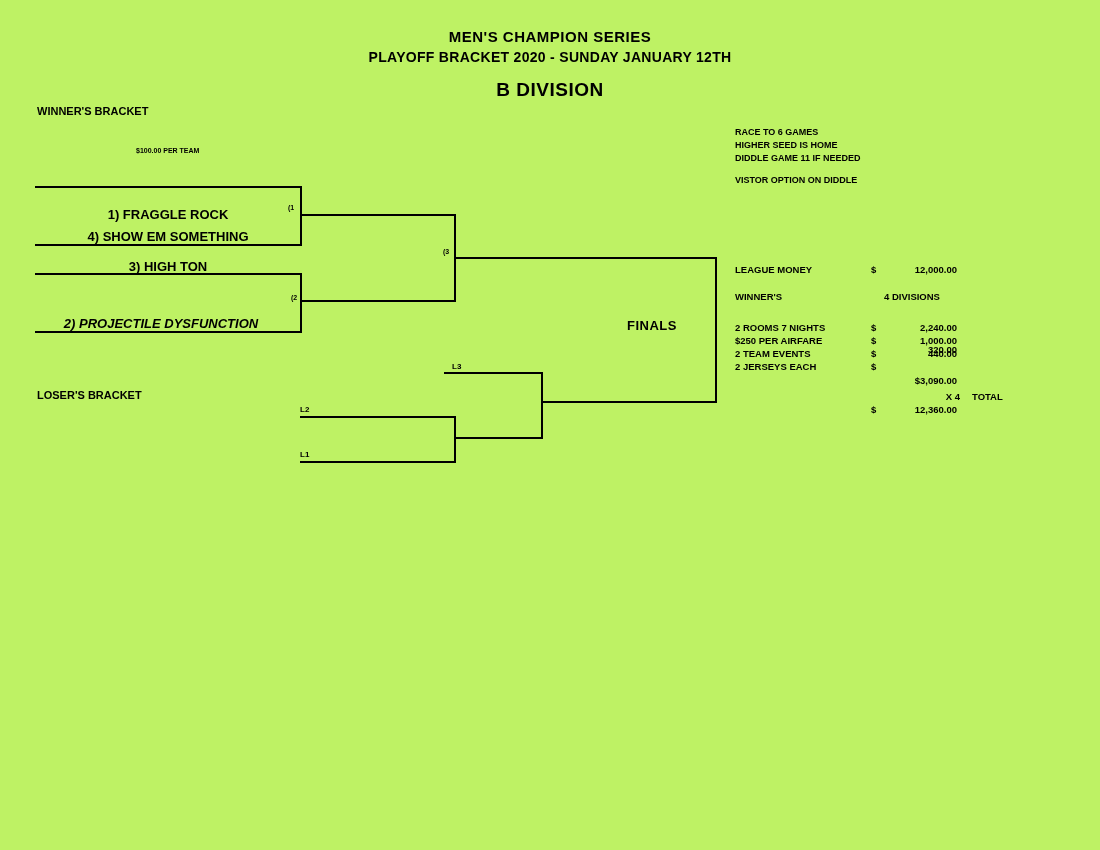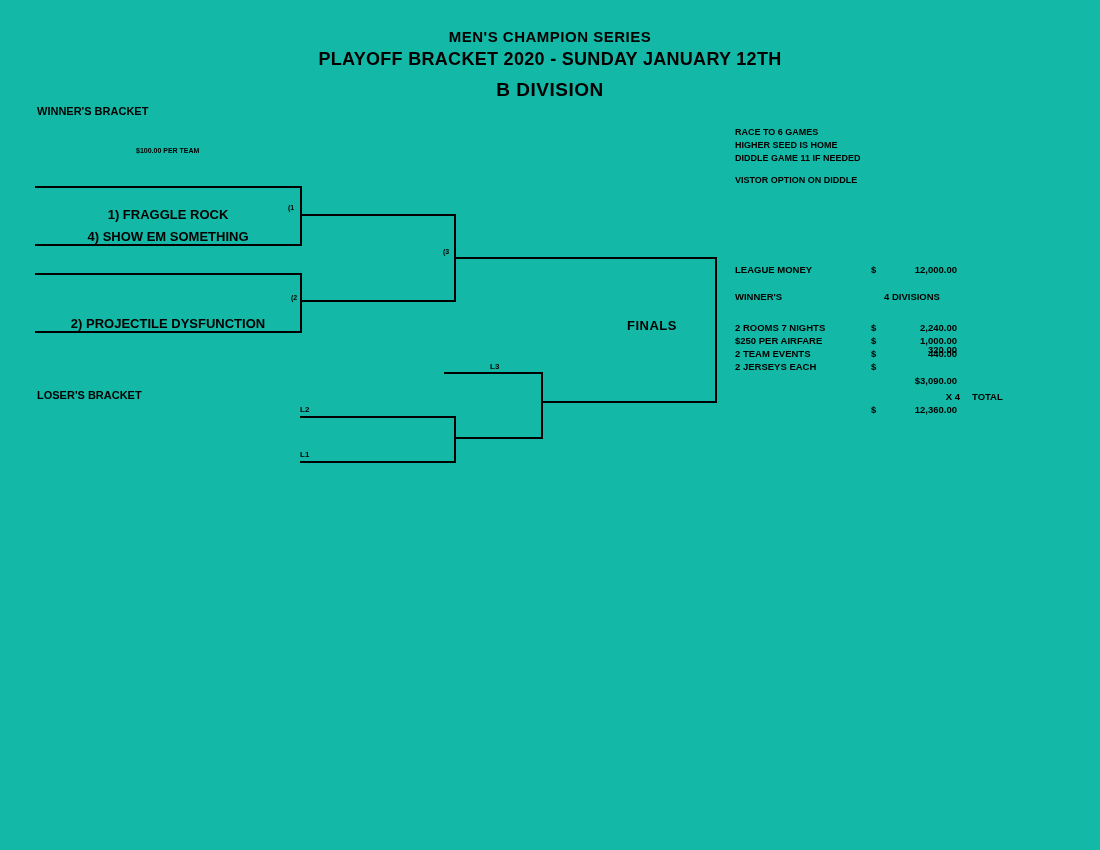--- a/index.html
+++ b/index.html
@@ -1,26 +1,26 @@
 <!DOCTYPE html>
 <html><head>
 <meta charset="utf-8">
 <style>
   html,body{margin:0;padding:0;background:#ffffff;}
   #page{
-    position:relative;width:1100px;height:850px;background:#14b8a6;overflow:hidden;
+    position:relative;width:1100px;height:850px;background:#bef264;overflow:hidden;
     font-family:"Liberation Sans",sans-serif;font-weight:bold;color:#000;
   }
   .abs{position:absolute;white-space:nowrap;}
   .hline{position:absolute;height:0;border-top:2px solid #000;}
   .vline{position:absolute;width:0;border-left:2px solid #000;}
   .center{text-align:center;}
   .right{text-align:right;}
   .t-title{font-size:15px;letter-spacing:.5px;}
-  .t-sub{font-size:18px;letter-spacing:.3px;}
+  .t-sub{font-size:14px;letter-spacing:.3px;}
   .t-venue{font-size:9.5px;}
   .t-div{font-size:19px;letter-spacing:.5px;}
   .t-section{font-size:11px;}
   .t-team{font-size:13px;}
   .t-tiny{font-size:7px;}
   .t-slot{font-size:8px;}
   .t-finals{font-size:13px;letter-spacing:.5px;}
   .t-rule{font-size:9px;}
   .t-money{font-size:9.5px;}
 </style>
@@ -32,21 +32,22 @@
   <div class="abs center t-title" style="left:0;top:28;width:1100px;top:28px;">MEN'S CHAMPION SERIES</div>
   <div class="abs center t-sub" style="left:0;top:49px;width:1100px;">PLAYOFF BRACKET 2020 - SUNDAY JANUARY 12TH</div>
   <div class="abs center t-div" style="left:0;top:79px;width:1100px;">B DIVISION</div>
 
   <div class="abs t-section" style="left:37px;top:105px;">WINNER'S BRACKET</div>
   <div class="abs t-tiny" style="left:136px;top:147px;">$100.00 PER TEAM</div>
   <div class="abs t-section" style="left:37px;top:389px;">LOSER'S BRACKET</div>
 
   <div class="abs center t-team" style="left:35px;top:171px;width:266px;margin-top:36px;">1) FRAGGLE ROCK</div>
   <div class="abs center t-team" style="left:35px;top:229px;width:266px;">4) SHOW EM SOMETHING</div>
-  <div class="abs center t-team" style="left:35px;top:316px;width:266px;">2) PROJECTILE DYSFUNCTION</div>
+  <div class="abs center t-team" style="left:35px;top:259px;width:266px;">3) HIGH TON</div>
+  <div class="abs center t-team" style="left:28px;top:316px;width:266px;font-style:italic;">2) PROJECTILE DYSFUNCTION</div>
 
   <div class="hline" style="left:35px;top:186px;width:267px;"></div>
   <div class="hline" style="left:35px;top:244px;width:267px;"></div>
   <div class="vline" style="left:300px;top:186px;height:60px;"></div>
   <div class="hline" style="left:300px;top:214px;width:156px;"></div>
 
   <div class="hline" style="left:35px;top:273px;width:267px;"></div>
   <div class="hline" style="left:35px;top:331px;width:267px;"></div>
   <div class="vline" style="left:300px;top:273px;height:60px;"></div>
   <div class="hline" style="left:300px;top:300px;width:156px;"></div>
@@ -55,21 +56,21 @@
   <div class="hline" style="left:454px;top:257px;width:263px;"></div>
 
   <div class="abs t-tiny" style="left:288px;top:204px;">(1</div>
   <div class="abs t-tiny" style="left:291px;top:294px;">(2</div>
   <div class="abs t-tiny" style="left:443px;top:248px;">(3</div>
 
   <div class="vline" style="left:715px;top:257px;height:146px;"></div>
   <div class="hline" style="left:541px;top:401px;width:176px;"></div>
   <div class="abs t-finals" style="left:627px;top:318px;">FINALS</div>
 
-  <div class="abs t-slot" style="left:452px;top:362px;margin-left:38px;">L3</div>
+  <div class="abs t-slot" style="left:452px;top:362px;">L3</div>
   <div class="hline" style="left:444px;top:372px;width:98px;"></div>
   <div class="vline" style="left:541px;top:372px;height:67px;"></div>
 
   <div class="abs t-slot" style="left:300px;top:405px;">L2</div>
   <div class="hline" style="left:300px;top:416px;width:156px;"></div>
   <div class="abs t-slot" style="left:300px;top:450px;">L1</div>
   <div class="hline" style="left:300px;top:461px;width:156px;"></div>
   <div class="vline" style="left:454px;top:416px;height:47px;"></div>
   <div class="hline" style="left:454px;top:437px;width:89px;"></div>
 

